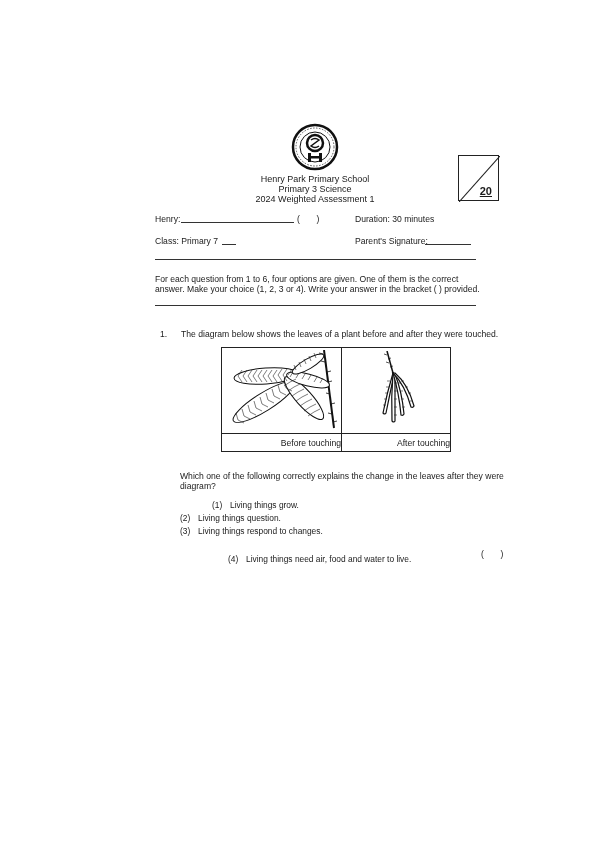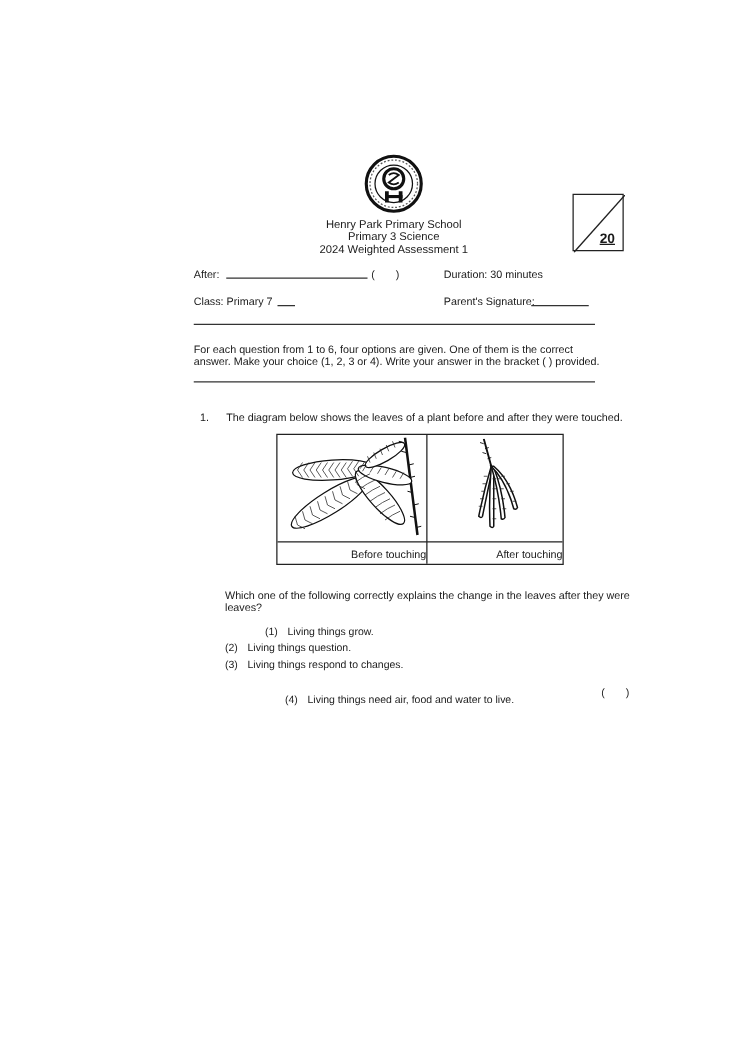--- a/index.html
+++ b/index.html
@@ -44,21 +44,21 @@
 <div class="abs hdr" style="top:184px;">Primary 3 Science</div>
 <div class="abs hdr" style="top:194px;">2024 Weighted Assessment 1</div>
 
 <div class="abs score-box">
   <svg width="41" height="46">
     <line x1="0" y1="46" x2="41" y2="0" stroke="#222" stroke-width="1.1"></line>
   </svg>
   <span class="score-val">20</span>
 </div>
 
-<div class="abs f9" style="left:155px; top:214px;">After:</div>
+<div class="abs f9" style="left:155px; top:214px;">Henry:</div>
 <div class="abs" style="left:181px; top:222px; width:113px; border-top:1px solid #333;"></div>
 <div class="abs f9" style="left:297px; top:214px; white-space:pre;">(       )</div>
 <div class="abs f9" style="left:355px; top:214px;">Duration: 30 minutes</div>
 
 <div class="abs f9" style="left:155px; top:236px;">Class: Primary 7</div>
 <div class="abs" style="left:222px; top:244px; width:14px; border-top:1px solid #333;"></div>
 <div class="abs f9" style="left:355px; top:236px;text-align:right;">Parent's Signature:</div>
 <div class="abs" style="left:425px; top:244px; width:46px; border-top:1px solid #333;"></div>
 
 <div class="abs rule" style="left:155px; top:259px; width:321px;"></div>
@@ -127,21 +127,21 @@
       <path d="M21 32 h3 M23 40 h3 M24 48 h3 M25 56 h3"></path>
       <path d="M24 30 h3 M28 36 h3 M31 42 h3 M33 50 h3"></path>
     </g>
   </svg>
 
   <div class="cap" style="left:0; width:119px;">Before touching</div>
   <div class="cap" style="left:120px; width:108px;">After touching</div>
 </div>
 
 <div class="abs f9" style="left:180px; top:471px; width:330px;">Which one of the following correctly explains the change in the leaves after they were</div>
-<div class="abs f9" style="left:180px; top:481px;">leaves?</div>
+<div class="abs f9" style="left:180px; top:481px;">diagram?</div>
 
 <div class="abs opt" style="top:500px;padding-left:32px;">
   <span class="num">(1)</span><span>Living things grow.</span>
 </div>
 <div class="abs opt" style="top:513px;">
   <span class="num">(2)</span><span>Living things question.</span>
 </div>
 <div class="abs opt" style="top:526px;">
   <span class="num">(3)</span><span>Living things respond to changes.</span>
 </div>

